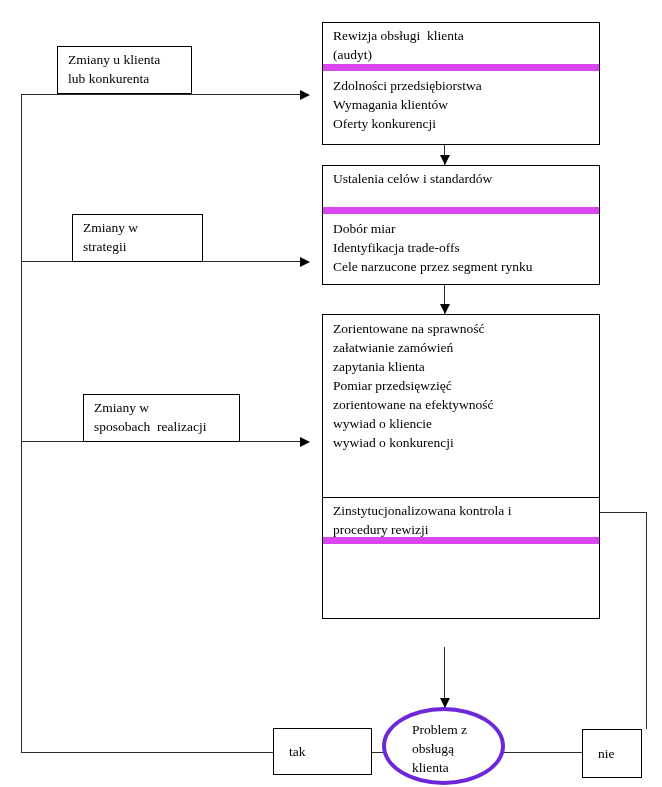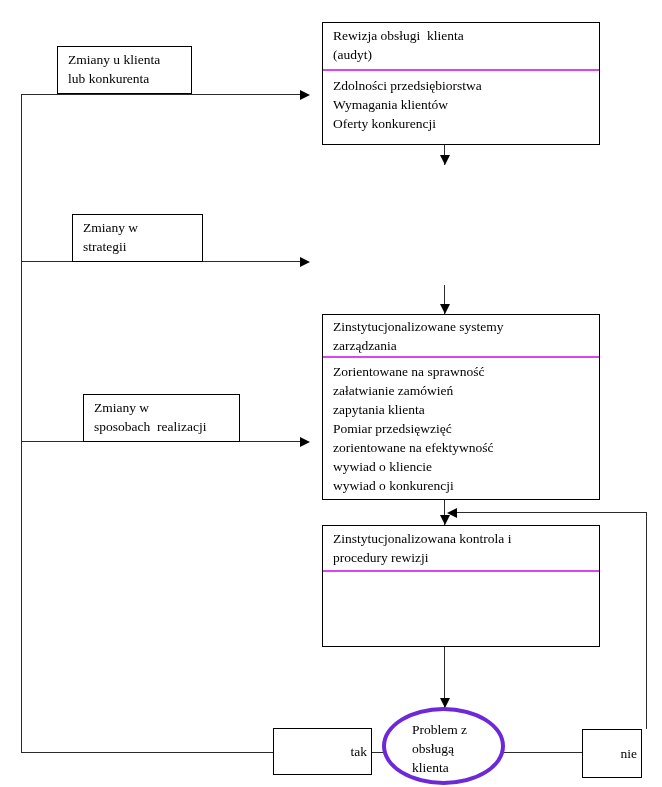--- a/index.html
+++ b/index.html
@@ -15,32 +15,32 @@
   }
   .txt{white-space:pre-wrap;}
   .box{
     position:absolute;
     border:1px solid #000000;
     background:#ffffff;
     box-sizing:border-box;
   }
   .mainbox{left:322px;width:278px;}
   .mainbox .hd{
-    border-bottom:2px solid #d946ef;
+    border-bottom:7px solid #d946ef;
     padding:3px 8px 0 10px;
     box-sizing:border-box;
     overflow:hidden;
   }
   .mainbox .bd{
     padding:5px 8px 0 10px;
     box-sizing:border-box;
     overflow:hidden;
   }
   .leftbox{padding:3px 4px 0 10px;}
-  .ansbox{padding:0 4px 0 15px;display:flex;align-items:center;justify-content:flex-end;}
+  .ansbox{padding:0 4px 0 15px;display:flex;align-items:center;}
   .line{position:absolute;background:#2b2b2b;}
   .arrow{position:absolute;width:0;height:0;}
   .arrow-right{border-top:5px solid transparent;border-bottom:5px solid transparent;border-left:10px solid #000000;}
   .arrow-down{border-left:5px solid transparent;border-right:5px solid transparent;border-top:10px solid #000000;}
   .arrow-left{border-top:5px solid transparent;border-bottom:5px solid transparent;border-right:10px solid #000000;}
   .ellipse{
     position:absolute;
     border:4px solid #6d28d9;
     border-radius:50%;
     background:#ffffff;
@@ -98,34 +98,38 @@
   </div>
 
   <div class="box mainbox" style="top:22px;height:123px;">
     <div class="hd txt" style="height:48px;">Rewizja obsługi  klienta
 (audyt)</div>
     <div class="bd txt" style="height:73px;">Zdolności przedsiębiorstwa
 Wymagania klientów
 Oferty konkurencji</div>
   </div>
 
+  <div class="box mainbox" style="top:165px;height:120px;">
+    <div class="hd txt" style="height:48px;">Ustalenia celów i standardów</div>
+    <div class="bd txt" style="height:70px;">Dobór miar
+Identyfikacja trade-offs
+Cele narzucone przez segment rynku</div>
+  </div>
 
   <div class="box mainbox" style="top:314px;height:186px;">
-    <div class="hd txt" style="height:43px;padding-top:2px;">Zinstytucjonalizowane systemy
-zarządzania</div>
     <div class="bd txt" style="height:141px;padding-top:4px;">Zorientowane na sprawność
 załatwianie zamówień
 zapytania klienta
 Pomiar przedsięwzięć
 zorientowane na efektywność
 wywiad o kliencie
 wywiad o konkurencji</div>
   </div>
 
-  <div class="box mainbox" style="top:525px;height:122px;">
+  <div class="box mainbox" style="top:497px;height:122px;">
     <div class="hd txt" style="height:46px;padding-top:3px;">Zinstytucjonalizowana kontrola i
 procedury rewizji</div>
   </div>
 
   <div class="ellipse" style="left:382px;top:707px;width:123px;height:78px;">
     <div class="txt">Problem z
 obsługą
 klienta</div>
   </div>
 

